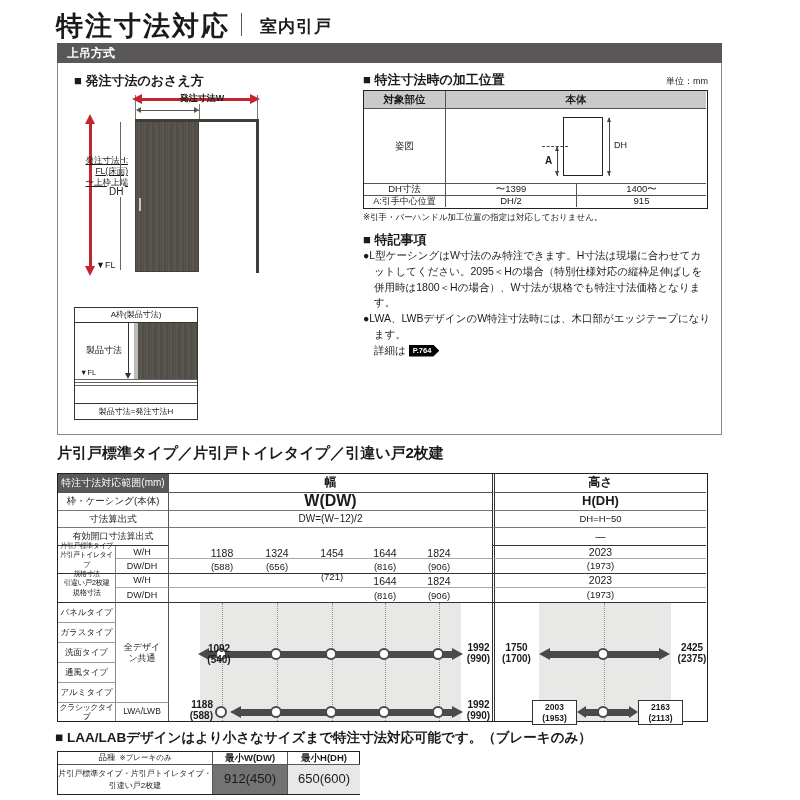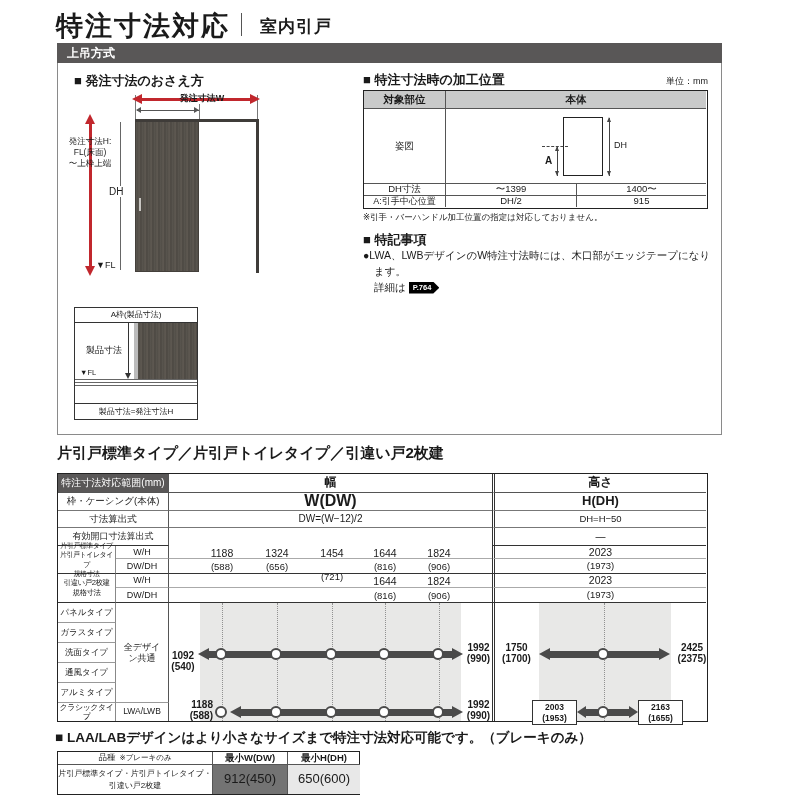--- a/index.html
+++ b/index.html
@@ -49,21 +49,21 @@
   <div class="abs" style="left:156px;top:120px;font-size:11px;background:#fff;padding:0 2px;">DW</div>
 
   <div class="abs wood" style="left:135px;top:121px;width:64px;height:151px;border:1px solid #44403b;"></div>
   <div class="abs" style="left:139px;top:198px;width:2px;height:13px;background:#c8c6c2;"></div>
   <div class="abs" style="left:135px;top:119px;width:124px;height:3px;background:#3f3c39;"></div>
   <div class="abs" style="left:256px;top:119px;width:3px;height:154px;background:#3f3c39;"></div>
 
   <div class="abs" style="left:89px;top:122px;width:3px;height:146px;background:#c1272d;"></div>
   <div class="tri" style="left:85px;top:114px;border-left:5.5px solid transparent;border-right:5.5px solid transparent;border-bottom:10px solid #c1272d;"></div>
   <div class="tri" style="left:85px;top:266px;border-left:5.5px solid transparent;border-right:5.5px solid transparent;border-top:10px solid #c1272d;"></div>
-  <div class="abs" style="left:52px;top:136px;width:76px;text-align:center;font-size:8.5px;line-height:1.3;">
+  <div class="abs" style="left:52px;top:155px;width:76px;text-align:right;font-size:8.5px;line-height:1.3;text-decoration:underline;">
     <div>発注寸法H:</div>
     <div>FL(床面)</div>
     <div>〜上枠上端</div>
   </div>
 
   <div class="abs" style="left:120px;top:122px;width:1px;height:148px;background:#666;"></div>
   <div class="abs" style="left:107px;top:186px;font-size:10px;background:#fff;padding:0 2px;">DH</div>
   <div class="abs" style="left:96px;top:260px;font-size:9px;">▼FL</div>
 
   <div class="abs" style="left:74px;top:307px;width:124px;height:113px;border:1px solid #333;background:#fff;">
@@ -102,20 +102,21 @@
     <div class="cell" style="left:82px;top:92px;width:130px;height:12px;border-top:1px solid #555;font-size:9.5px;">〜1399</div>
     <div class="cell" style="left:212px;top:92px;width:130px;height:12px;border-top:1px solid #555;border-left:1px solid #555;font-size:9.5px;">1400〜</div>
     <div class="cell" style="left:0;top:104px;width:82px;height:12px;border-right:1px solid #555;border-top:1px solid #555;font-size:9px;">A:引手中心位置</div>
     <div class="cell" style="left:82px;top:104px;width:130px;height:12px;border-top:1px solid #555;font-size:9.5px;">DH/2</div>
     <div class="cell" style="left:212px;top:104px;width:130px;height:12px;border-top:1px solid #555;border-left:1px solid #555;font-size:9.5px;">915</div>
   </div>
   <div class="abs" style="left:363px;top:212px;font-size:8.5px;">※引手・バーハンドル加工位置の指定は対応しておりません。</div>
 
   <div class="abs b" style="left:363px;top:231px;font-size:13px;">■ 特記事項</div>
   <div class="abs" style="left:363px;top:248px;width:348px;font-size:10.5px;line-height:1.5;">
+    <p style="margin:0;padding-left:11px;text-indent:-11px;">●L型ケーシングはW寸法のみ特注できます。H寸法は現場に合わせてカットしてください。2095＜Hの場合（特別仕様対応の縦枠足伸ばしを併用時は1800＜Hの場合）、W寸法が規格でも特注寸法価格となります。</p>
     <p style="margin:0;padding-left:11px;text-indent:-11px;">●LWA、LWBデザインのW特注寸法時には、木口部がエッジテープになります。</p>
     <p style="margin:0;padding-left:11px;">
       <span>詳細は</span>
       <span class="badge">P.764</span>
     </p>
   </div>
 
   <div class="abs b" style="left:57px;top:444px;font-size:15px;">片引戸標準タイプ／片引戸トイレタイプ／引違い戸2枚建</div>
 
   <div class="abs" style="left:57px;top:473px;width:651px;height:249px;border:1.5px solid #222;background:#fff;">
@@ -195,21 +196,21 @@
       <div class="dotline" style="left:270px;"></div>
 
       <div class="shaft" style="left:40px;top:48px;width:243px;"></div>
       <div class="tri" style="left:29px;top:45px;border-top:6.5px solid transparent;border-bottom:6.5px solid transparent;border-right:11px solid #4a4a4a;"></div>
       <div class="tri" style="left:283px;top:45px;border-top:6.5px solid transparent;border-bottom:6.5px solid transparent;border-left:11px solid #4a4a4a;"></div>
       <div class="circ" style="left:46px;top:45px;"></div>
       <div class="circ" style="left:101px;top:45px;"></div>
       <div class="circ" style="left:156px;top:45px;"></div>
       <div class="circ" style="left:209px;top:45px;"></div>
       <div class="circ" style="left:263px;top:45px;"></div>
-      <div class="rangelbl" style="left:-1px;top:47px;width:30px;">
+      <div class="rangelbl" style="left:-1px;top:40px;width:30px;padding-left:36px;">
         <div>1092</div>
         <div>(540)</div>
       </div>
       <div class="rangelbl" style="left:294px;top:39px;width:31px;">
         <div>1992</div>
         <div>(990)</div>
       </div>
 
       <div class="shaft" style="left:72px;top:106px;width:211px;"></div>
       <div class="tri" style="left:61px;top:103px;border-top:6.5px solid transparent;border-bottom:6.5px solid transparent;border-right:11px solid #4a4a4a;"></div>
@@ -249,21 +250,21 @@
       <div class="shaft" style="left:90px;top:106px;width:44px;"></div>
       <div class="tri" style="left:82px;top:103px;border-top:6.5px solid transparent;border-bottom:6.5px solid transparent;border-right:9px solid #4a4a4a;"></div>
       <div class="tri" style="left:134px;top:103px;border-top:6.5px solid transparent;border-bottom:6.5px solid transparent;border-left:9px solid #4a4a4a;"></div>
       <div class="circ" style="left:102px;top:103px;"></div>
       <div class="cell col b" style="left:37px;top:97px;width:45px;height:25px;border:1px solid #333;background:#fff;font-size:8.5px;line-height:1.25;">
         <div>2003</div>
         <div>(1953)</div>
       </div>
       <div class="cell col b" style="left:143px;top:97px;width:45px;height:25px;border:1px solid #333;background:#fff;font-size:8.5px;line-height:1.25;">
         <div>2163</div>
-        <div>(1655)</div>
+        <div>(2113)</div>
       </div>
     </div>
   </div>
 
   <div class="abs b" style="left:55px;top:729px;font-size:13.5px;">■ LAA/LABデザインはより小さなサイズまで特注寸法対応可能です。（ブレーキのみ）</div>
   <div class="abs" style="left:57px;top:751px;width:303px;height:44px;border:1.5px solid #222;background:#fff;">
     <div class="cell" style="left:0;top:0;width:155px;height:13px;border-right:1px solid #555;border-bottom:1px solid #555;font-size:8.5px;gap:4px;">
       <span>品種</span>
       <span style="font-size:7.5px;">※ブレーキのみ</span>
     </div>

